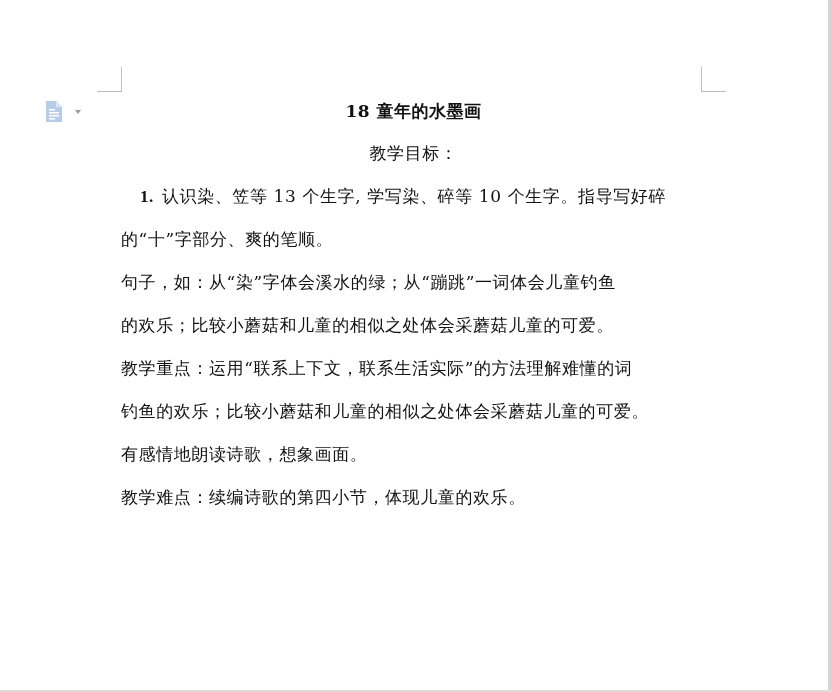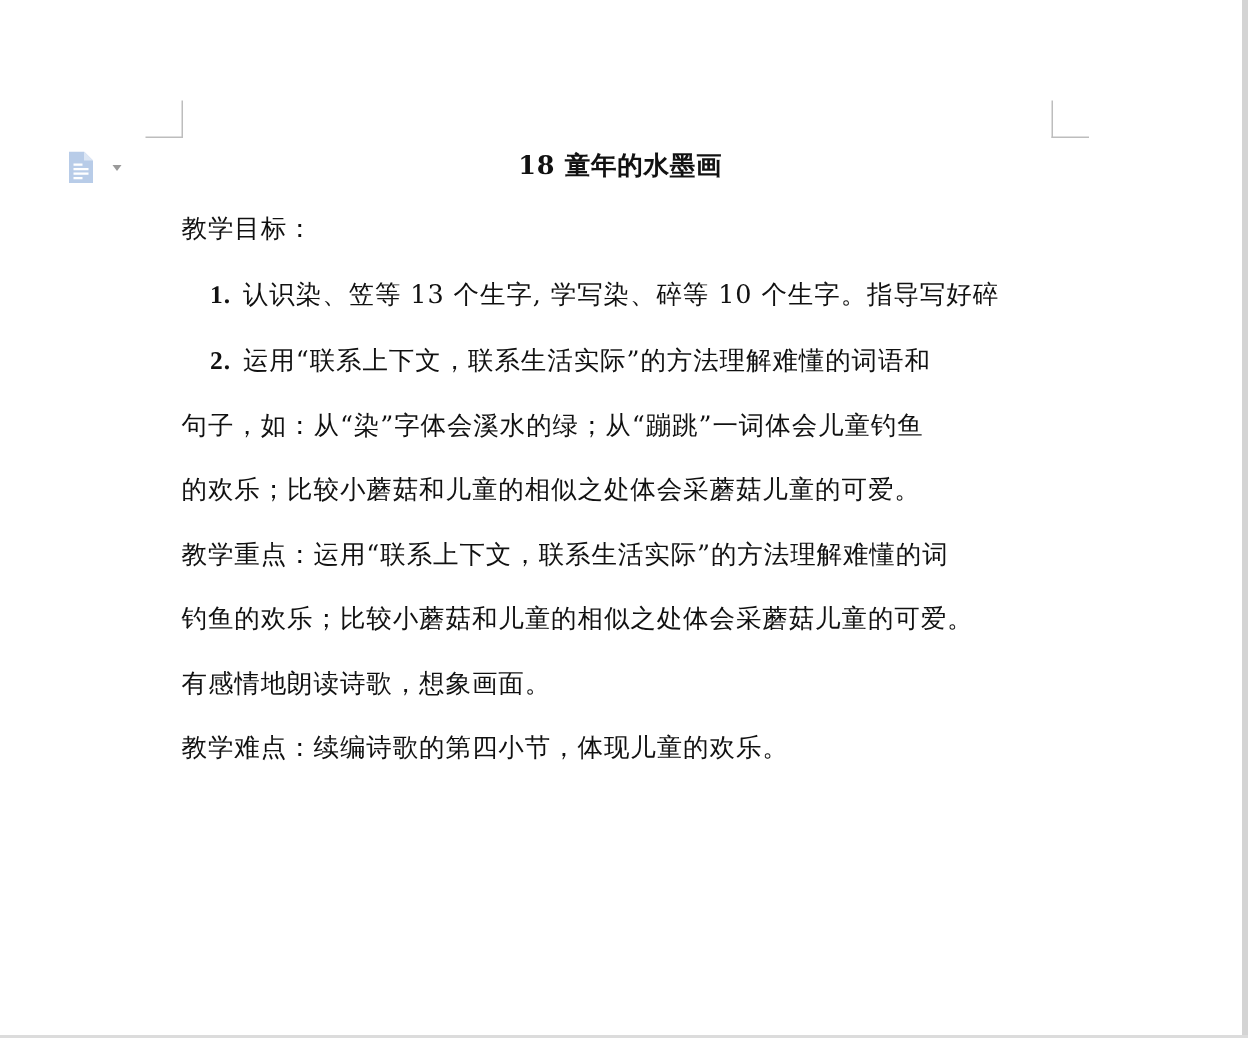--- a/index.html
+++ b/index.html
@@ -88,20 +88,21 @@
     }
     .para {
       font-size: 17px;
       line-height: 43px;
       margin: 0;
       white-space: nowrap;
       letter-spacing: 0.6px;
     }
     .heading-line {
       margin-top: 6px;
+      text-align: center;
     }
     .indent {
       padding-left: 19px;
     }
     .num {
       font-weight: bold;
       font-family: "Liberation Serif", "DejaVu Serif", serif;
       margin-right: 2px;
     }
     .num-plain {
@@ -128,22 +129,22 @@
     </svg>
   </div>
   <div class="doc-icon-caret"></div>
 
   <div class="page-content">
     <h1 class="doc-title">18 童年的水墨画</h1>
 
     <p class="para heading-line">教学目标：</p>
 
     <p class="para indent"><span class="num">1.</span><span> 认识染、笠等 13 个生字, 学写染、碎等 10 个生字。指导写好碎</span></p>
+    <p class="para">的“十”字部分、爽的笔顺。</p>
 
-    <p class="para indent"><span class="num">2.</span><span>  运用“联系上下文，联系生活实际”的方法理解难懂的词语和</span></p>
     <p class="para">句子，如：从“染”字体会溪水的绿；从“蹦跳”一词体会儿童钓鱼</p>
     <p class="para">的欢乐；比较小蘑菇和儿童的相似之处体会采蘑菇儿童的可爱。</p>
 
 
 
     <p class="para">教学重点：运用“联系上下文，联系生活实际”的方法理解难懂的词</p>
     <p class="para">钓鱼的欢乐；比较小蘑菇和儿童的相似之处体会采蘑菇儿童的可爱。</p>
     <p class="para">有感情地朗读诗歌，想象画面。</p>
 
     <p class="para">教学难点：续编诗歌的第四小节，体现儿童的欢乐。</p>

